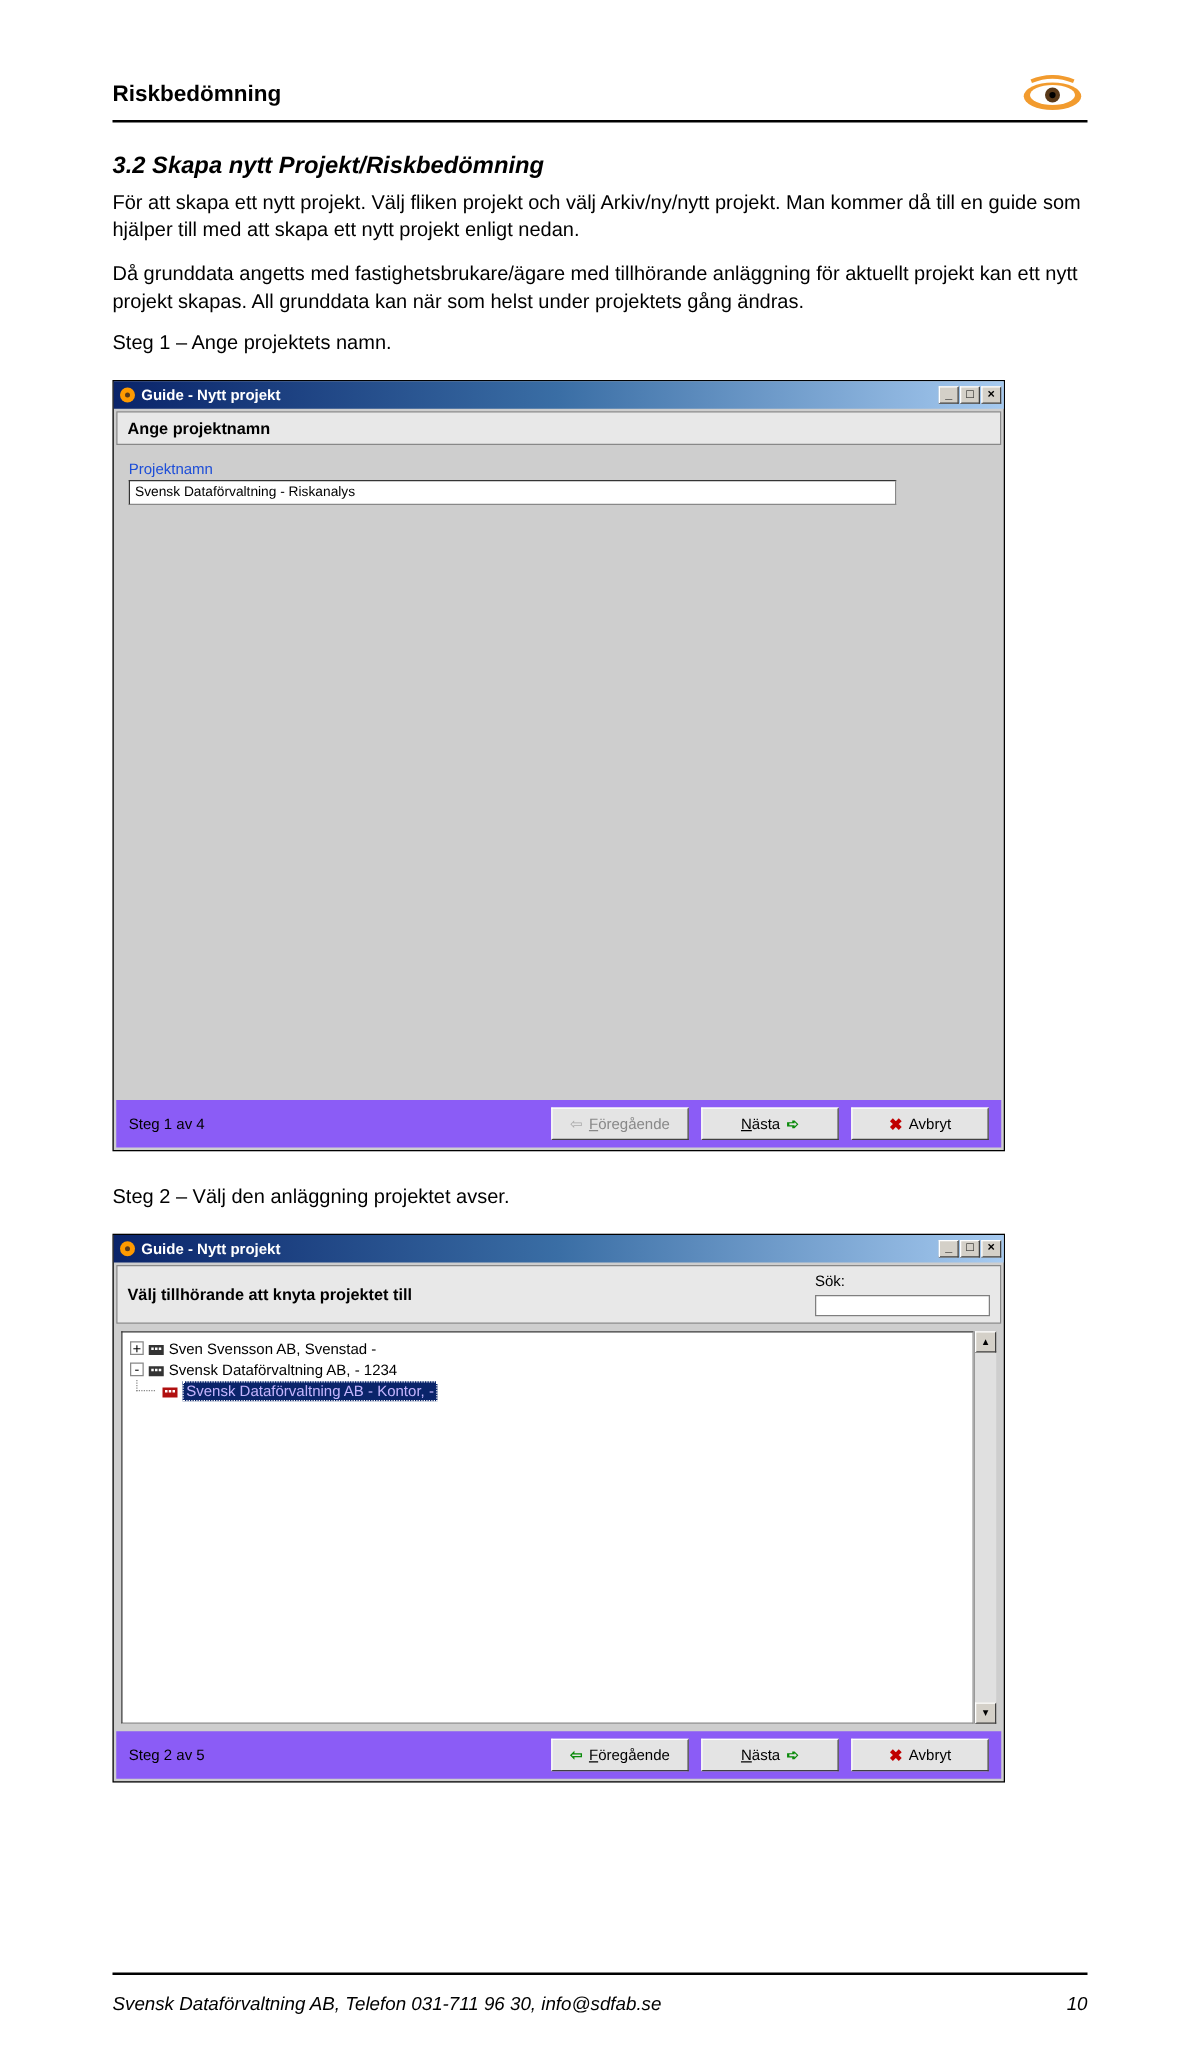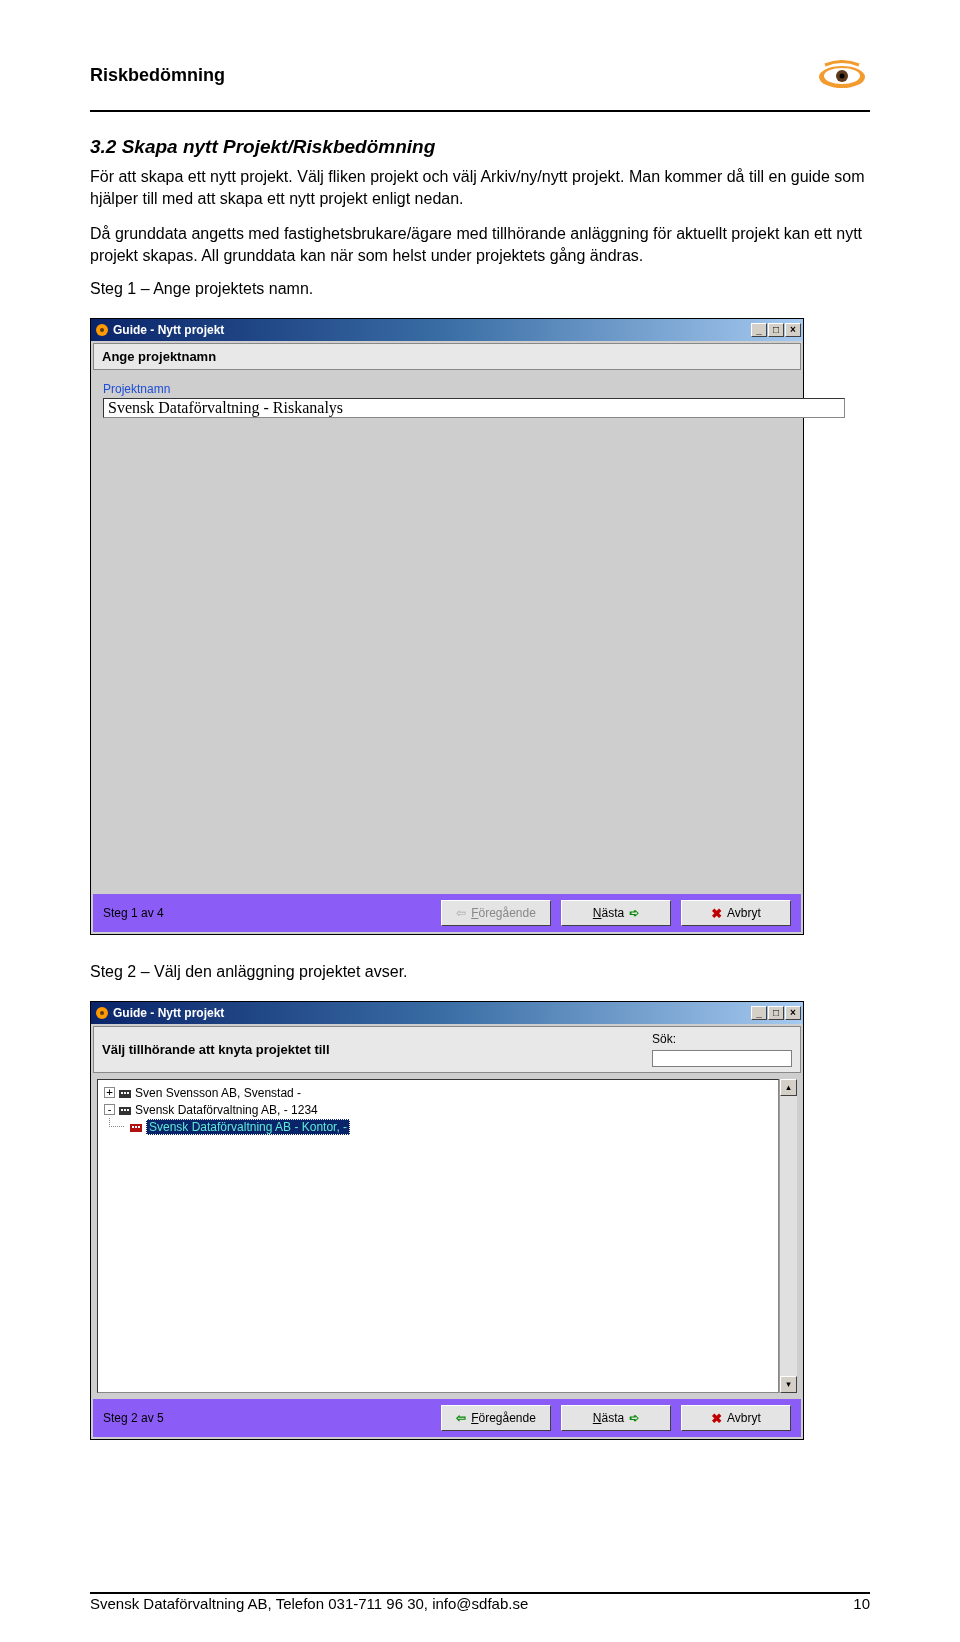--- a/index.html
+++ b/index.html
@@ -17,21 +17,21 @@
     box-sizing: border-box;
     position: relative;
     display: flex;
     flex-direction: column;
   }
   .header-row {
     display: flex;
     justify-content: space-between;
     align-items: center;
     border-bottom: 2px solid #000;
-    padding-bottom: 20px;
+    padding-bottom: 6px;
     margin-bottom: 24px;
   }
   .header-title {
     font-weight: bold;
     font-size: 18px;
   }
   .eye-logo {
     width: 55px;
     height: 30px;
   }
@@ -137,28 +137,27 @@
     height: 314px;
     padding: 4px;
     display: flex;
   }
   .field-label {
     font-size: 12px;
     color: #1d4ed8;
     margin-bottom: 2px;
   }
   .text-input {
-    width: 742px;
+    width: 614px;
     height: 20px;
     background: #fff;
     border: 1px inset #888;
-    font-size: 16px;
+    font-size: 11px;
     padding: 2px 4px;
     box-sizing: border-box;
-    font-family: Liberation Serif, serif;
   }
   .tree-panel {
     flex: 1;
     background: #fff;
     border: 1px inset #888;
     margin-right: 0;
     padding: 4px 6px;
     font-size: 12px;
     overflow: hidden;
   }
@@ -184,21 +183,21 @@
   .tree-indent {
     display: inline-block;
   }
   .tree-icon {
     width: 14px;
     height: 12px;
     display: inline-block;
   }
   .tree-selected {
     background: #0a246a;
-    color: #5eead4;
+    color: #c4b5fd;
     padding: 0 2px;
     border: 1px dotted #fff;
     text-align: right;
   }
   .scrollbar-v {
     width: 17px;
     background: #e0e0e0;
     border-left: 1px solid #999;
     display: flex;
     flex-direction: column;
@@ -247,24 +246,25 @@
     cursor: default;
   }
   .arrow-left-dis { color: #aaa; font-size: 12px; }
   .arrow-left { color: #0a8a0a; font-size: 12px; font-weight: bold;}
   .arrow-right { color: #0a8a0a; font-size: 12px; font-weight: bold;}
   .x-red { color: #c00000; font-weight: bold; font-size: 13px; }
   .underline-char { text-decoration: underline; }
   .footer {
     margin-top: auto;
     border-top: 2px solid #000;
-    padding-top: 1px;
+    padding-top: 15px;
     display: flex;
     justify-content: space-between;
     font-size: 15px;
+    font-style: italic;
   }
 </style>
 </head>
 <body>
 
 <div class="page">
 
   <div class="header-row">
     <span class="header-title">Riskbedömning</span>
     <svg class="eye-logo" viewBox="0 0 55 30">

